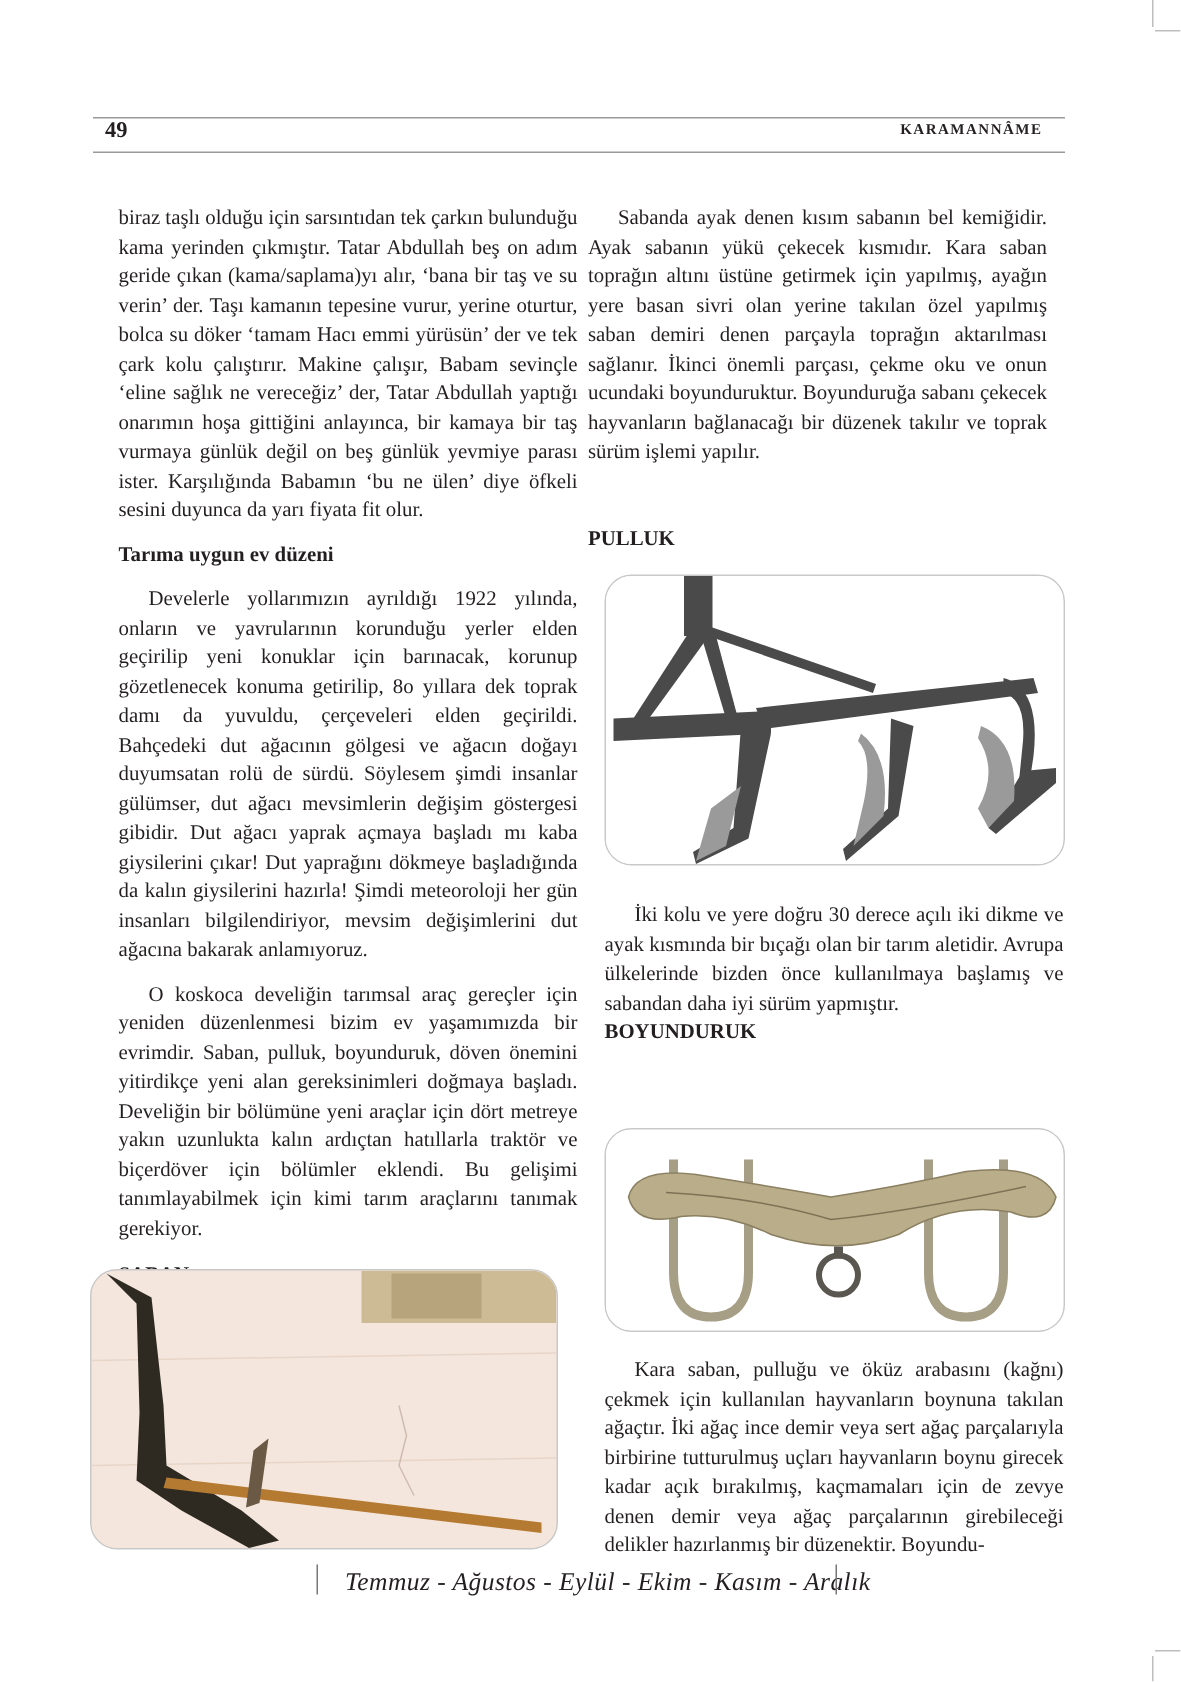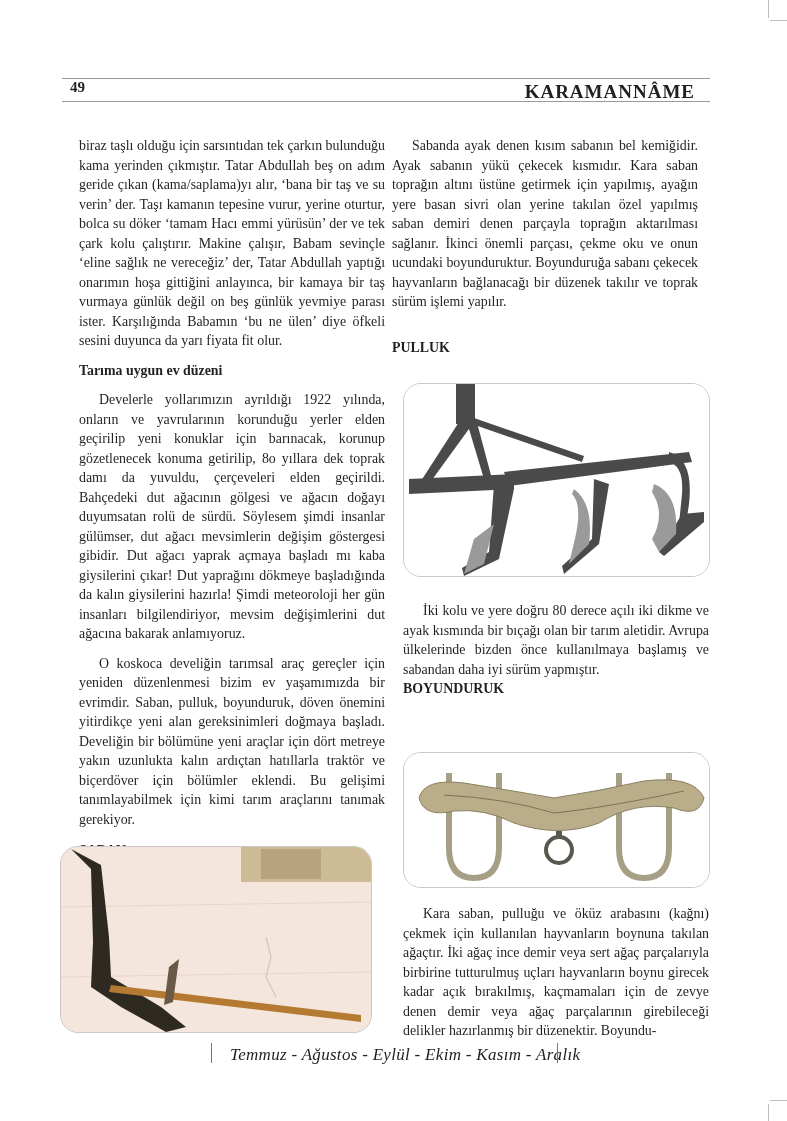--- a/index.html
+++ b/index.html
@@ -1,21 +1,21 @@
 <!DOCTYPE html>
 <html><head>
 <meta charset="utf-8">
 <style>
   html, body { margin: 0; padding: 0; background: #ffffff; }
   body { width: 787px; height: 1121px; position: relative; overflow: hidden;
          font-family: "Liberation Serif", serif; color: #231f20; }
   .crop { position: absolute; background: #bdbdbd; }
   .header-rule { position: absolute; left: 62px; width: 648px; height: 1px; background: #9a9a9a; }
   .page-num { position: absolute; left: 70px; top: 79px; font-weight: bold; font-size: 15px; }
-  .mag-title { position: absolute; right: 92px; top: 81px; font-weight: bold; font-size: 19px; letter-spacing: 1px; }
+  .mag-title { position: absolute; right: 92px; top: 81px; font-weight: bold; font-size: 10px; letter-spacing: 1px; }
   .col { position: absolute; font-size: 13.9px; line-height: 19.5px; text-align: justify; }
   .col p { margin: 0; }
   .indent { text-indent: 20px; }
   .heading { font-weight: bold; font-size: 13.9px; margin-left: 20px; }
   .photo { position: absolute; border: 1px solid #c8c8c8; border-radius: 18px; overflow: hidden; background: #fff; }
   .footer-text { position: absolute; left: 230px; top: 1045px; font-style: italic; font-size: 17px; letter-spacing: 0.3px; }
   .footer-bar { position: absolute; width: 1px; height: 20px; background: #777; top: 1043px; }
 </style>
 </head>
 <body>
@@ -47,21 +47,21 @@
     <line x1="0" y1="130" x2="310" y2="125" stroke="#e8d5c8" stroke-width="1"></line>
     <path d="M205 90 L210 110 L205 130 L215 150" stroke="#cfbcb0" fill="none" stroke-width="1"></path>
     <path d="M10 2 L40 18 L48 90 L50 130 L100 160 L125 180 L105 185 L60 160 L30 140 L32 95 L30 22 Z" fill="#2e2a22"></path>
     <path d="M48 145 L300 175 L300 168 L50 138 Z" fill="#b57a32"></path>
     <path d="M108 120 L118 112 L112 155 L103 158 Z" fill="#6a5a45"></path>
   </svg>
 </div>
 
 <div class="col" style="left:392px; top:136px; width:306px;">
   <p class="indent">Sabanda ayak denen kısım sabanın bel kemiğidir. Ayak sabanın yükü çekecek kısmıdır. Kara saban toprağın altını üstüne getirmek için yapılmış, ayağın yere basan sivri olan yerine takılan özel yapılmış saban demiri denen parçayla toprağın aktarılması sağlanır. İkinci önemli parçası, çekme oku ve onun ucundaki boyunduruktur. Boyunduruğa sabanı çekecek hayvanların bağlanacağı bir düzenek takılır ve toprak sürüm işlemi yapılır.</p>
-  <p class="heading" style="margin-top:26px;">PULLUK</p>
+  <p class="heading" style="margin-top:38px;">PULLUK</p>
 </div>
 
 <div class="photo" style="left:403px; top:383px; width:305px; height:192px;">
   <svg width="305" height="192" viewBox="0 0 305 192">
     <rect x="0" y="0" width="305" height="192" fill="#ffffff"></rect>
     <g fill="#4a4a4a">
       <rect x="52" y="0" width="10" height="40"></rect>
       <rect x="62" y="0" width="9" height="40"></rect>
       <polygon points="55,38 70,38 25,100 15,100"></polygon>
       <polygon points="62,35 72,35 88,95 80,95"></polygon>
@@ -75,21 +75,21 @@
     </g>
     <g fill="#9a9a9a">
       <path d="M170 105 Q190 120 185 160 L165 180 L172 150 Q178 120 168 110 Z"></path>
       <path d="M250 100 Q275 110 272 150 L255 168 L248 155 Q262 130 248 108 Z"></path>
       <path d="M70 155 L90 140 L80 180 L60 190 Z"></path>
     </g>
   </svg>
 </div>
 
 <div class="col" style="left:403px; top:601px; width:306px;">
-  <p class="indent">İki kolu ve yere doğru 80 derece açılı iki dikme ve ayak kısmında bir bıçağı olan bir tarım aletidir. Avrupa ülkelerinde bizden önce kullanılmaya başlamış ve sabandan daha iyi sürüm yapmıştır.</p>
+  <p class="indent">İki kolu ve yere doğru 30 derece açılı iki dikme ve ayak kısmında bir bıçağı olan bir tarım aletidir. Avrupa ülkelerinde bizden önce kullanılmaya başlamış ve sabandan daha iyi sürüm yapmıştır.</p>
   <p class="heading" style="">BOYUNDURUK</p>
 </div>
 
 <div class="photo" style="left:403px; top:752px; width:305px; height:134px;">
   <svg width="305" height="134" viewBox="0 0 305 134">
     <rect x="0" y="0" width="305" height="134" fill="#ffffff"></rect>
     <g stroke="#a69f86" stroke-width="6" fill="none">
       <path d="M45 20 L45 95 Q45 125 70 125 Q95 125 95 95 L95 20"></path>
       <path d="M215 20 L215 95 Q215 125 240 125 Q265 125 265 95 L265 20"></path>
     </g>

